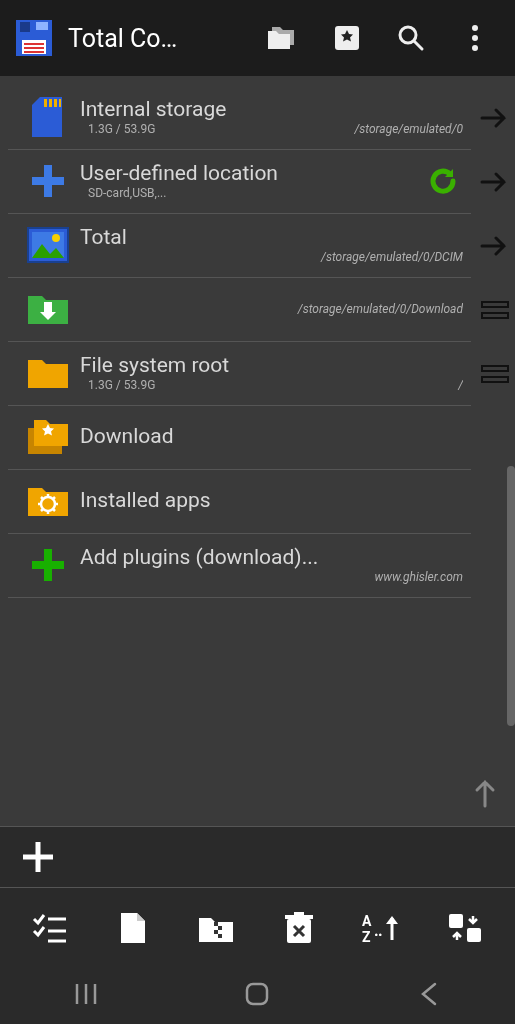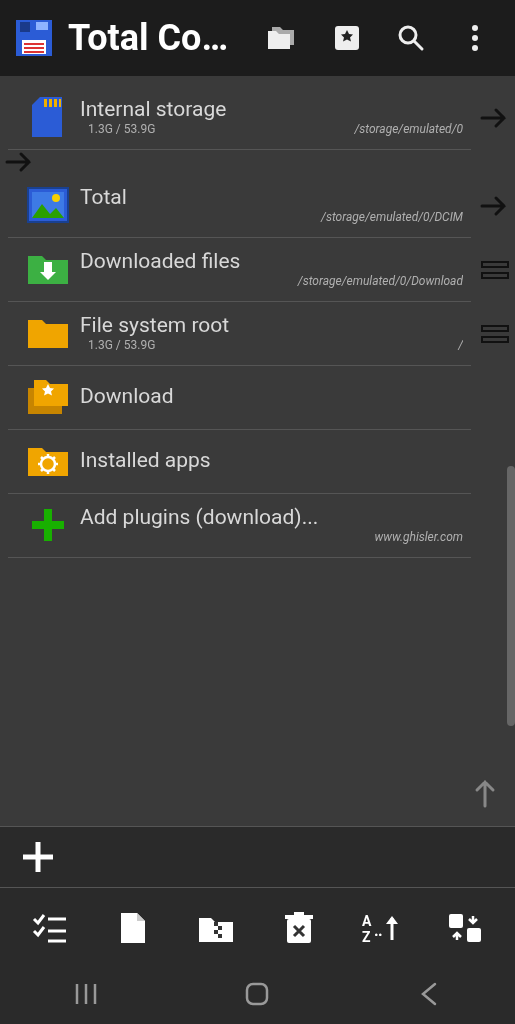--- a/index.html
+++ b/index.html
@@ -2,21 +2,21 @@
 <html><head>
 <meta charset="utf-8">
 <style>
   * { margin: 0; padding: 0; box-sizing: border-box; }
   html, body { width: 515px; height: 1024px; background: #2a2a2a; font-family: Roboto, Arial, sans-serif; color: #d0d0d0; overflow: hidden; }
   .app { display: flex; flex-direction: column; height: 100%; }
 
   
   .appbar { height: 76px; background: #1c1c1c; display: flex; align-items: center; padding: 0 12px; gap: 8px; }
   .app-icon { width: 44px; height: 44px; display: flex; align-items: center; justify-content: center; }
-  .app-title { flex: 1; font-size: 36px; font-weight: 700; color: #fff; white-space: nowrap; overflow: hidden; text-overflow: ellipsis; padding-left: 4px; }
+  .app-title { flex: 1; font-size: 25px; font-weight: 400; color: #fff; white-space: nowrap; overflow: hidden; text-overflow: ellipsis; padding-left: 4px; }
   .appbar-btn { width: 56px; height: 56px; display: flex; align-items: center; justify-content: center; cursor: pointer; }
 
   
   .content { flex: 1; position: relative; background: #3a3a3a; overflow: hidden; }
   .list { padding-top: 10px; }
   .row { display: flex; align-items: stretch; }
   .item { flex: 1; display: flex; align-items: center; padding: 8px 8px 10px 8px; border-bottom: 1px solid #555; min-height: 64px; margin-left: 8px; margin-right: 4px; }
   .item-icon { width: 64px; display: flex; align-items: center; justify-content: center; flex-shrink: 0; }
   .item-body { flex: 1; display: flex; flex-direction: column; justify-content: center; min-width: 0; }
   .item-title { font-size: 21px; color: #d8d8d8; line-height: 1.2; }
@@ -114,20 +114,41 @@
           </div>
         </div>
         <div class="side-btn">
           <svg width="30" height="24" viewBox="0 0 30 24">
               <path d="M2 12 h22 M16 4 l8 8 -8 8" stroke="#111" stroke-width="3" fill="none" stroke-linecap="round"></path>
             </svg>
         </div>
       </div>
 
       <div class="row">
+        <div class="item">
+          <div class="item-icon">
+            <svg width="40" height="40" viewBox="0 0 40 40">
+              <rect x="16" y="4" width="8" height="32" fill="#3d7ae5"></rect>
+              <rect x="4" y="16" width="32" height="8" fill="#3d7ae5"></rect>
+            </svg>
+          </div>
+          <div class="item-body">
+            <div class="item-title">User-defined location</div>
+            <div class="item-sub">
+              <span class="left">SD-card,USB,...</span>
+              <span class="right"></span>
+            </div>
+          </div>
+          <div class="item-refresh">
+            <svg width="32" height="32" viewBox="0 0 32 32">
+              <path d="M26 16 a10 10 0 1 1 -3 -7" stroke="#3ab000" stroke-width="5" fill="none" stroke-linecap="round"></path>
+              <path d="M26 4 v8 h-8 z" fill="#3ab000"></path>
+            </svg>
+          </div>
+        </div>
         <div class="side-btn">
           <svg width="30" height="24" viewBox="0 0 30 24">
               <path d="M2 12 h22 M16 4 l8 8 -8 8" stroke="#111" stroke-width="3" fill="none" stroke-linecap="round"></path>
             </svg>
         </div>
       </div>
 
       <div class="row">
         <div class="item">
           <div class="item-icon">
@@ -156,21 +177,20 @@
       <div class="row">
         <div class="item">
           <div class="item-icon">
             <svg width="44" height="38" viewBox="0 0 44 38">
               <path d="M2 6 h14 l4 4 h22 v24 h-40 z" fill="#3cb043"></path>
               <rect x="18" y="12" width="8" height="10" fill="#fff"></rect>
               <path d="M14 22 h16 l-8 8 z" fill="#fff"></path>
             </svg>
           </div>
           <div class="item-body">
-            <div class="item-title">Downloaded files</div>
             <div class="item-sub">
               <span class="left"></span>
               <span class="right">/storage/emulated/0/Download</span>
             </div>
           </div>
         </div>
         <div class="side-btn">
           <svg width="30" height="24" viewBox="0 0 30 24">
             <rect x="2" y="4" width="26" height="5" stroke="#111" stroke-width="2" fill="none"></rect>
             <rect x="2" y="15" width="26" height="5" stroke="#111" stroke-width="2" fill="none"></rect>

